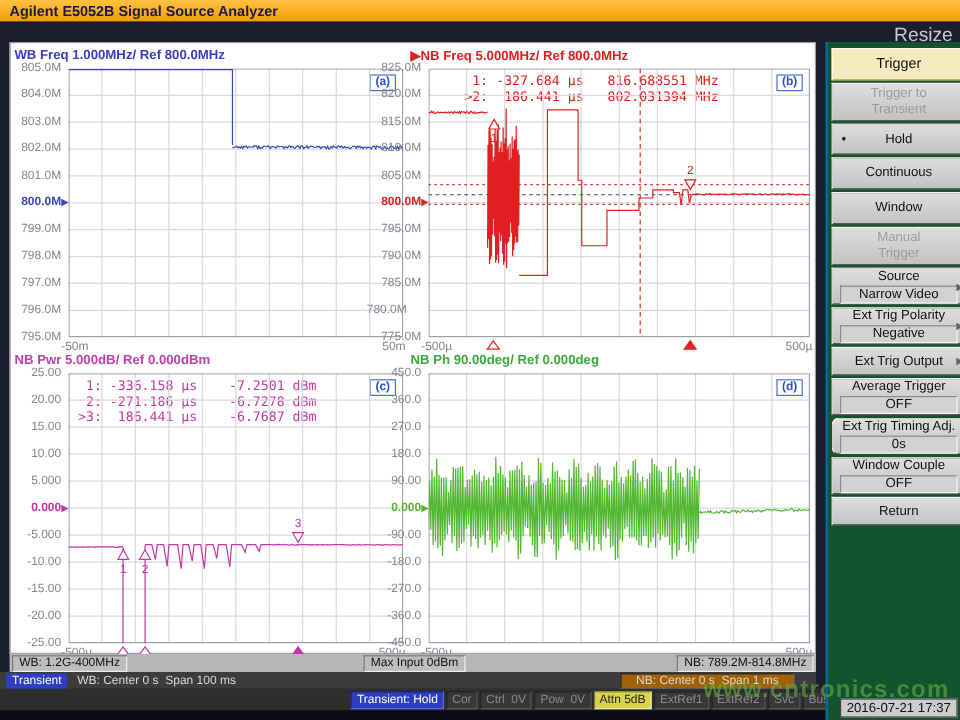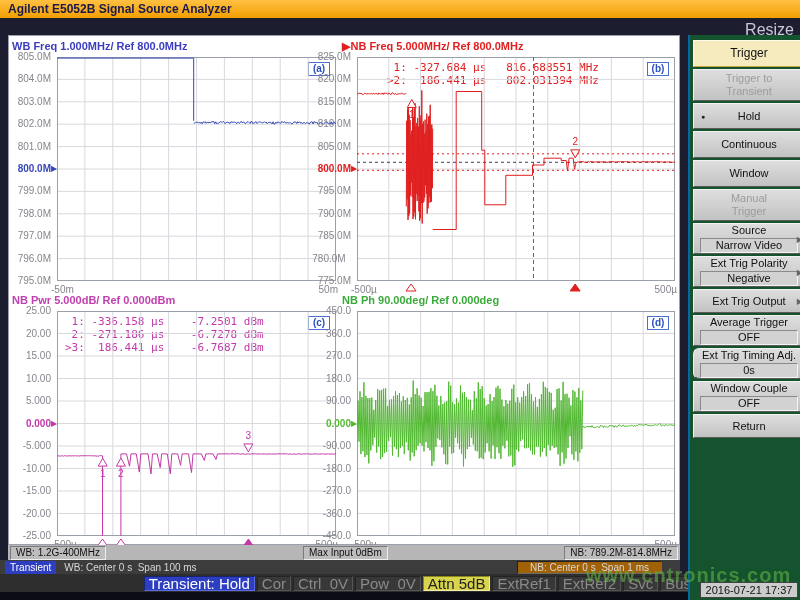--- a/index.html
+++ b/index.html
@@ -35,21 +35,21 @@
   .sunk { background:#bdbdbd; border:1px solid; border-color:#7a7a7a #eeeeee #eeeeee #7a7a7a;
     color:#111; padding:0 5px; font-size:10px; line-height:12px; white-space:pre; }
   .row2 { position:absolute; left:0; top:560px; width:680px; height:14px; background:#3c3c3c;
     display:flex; align-items:center; font-size:10px; color:#d8d8d8; }
   .badge-blue { background:#2d3fc0; color:#fff; padding:0 5px; font-size:10px; line-height:13px; margin-left:5px; }
   .row2 .wbspan { margin-left:8px; white-space:pre; }
   .row2 .nbspan { margin-left:auto; margin-right:18px; background:#a16207; border:1px solid;
     border-color:#222 #6a6a6a #6a6a6a #222; padding:0 12px; white-space:pre; }
   .row3 { position:absolute; left:0; top:574px; width:800px; height:18px; background:#2e2e2e;
     display:flex; align-items:center; justify-content:flex-end; gap:2px; }
-  .st { font-size:15px; line-height:13px; padding:0 4px; border:1px solid;
+  .st { font-size:10px; line-height:13px; padding:0 4px; border:1px solid;
     border-color:#242424 #565656 #565656 #242424; background:#383838; color:#8a8a8a; white-space:pre; }
   .st.blue { background:#2d3fc0; color:#ffffff; border-color:#1a246a #5a6ae0 #5a6ae0 #1a246a; }
   .st.attn { background:#d8d44e; color:#222; border-color:#8a861e #f0eeaa #f0eeaa #8a861e; }
   .row3 .spacer { width:102px; height:1px; }
   .bottomstrip { position:absolute; left:0; top:592px; width:800px; height:8px; background:#0c0c16; }
   .datetime { position:absolute; right:2px; top:582px; width:98px; height:16px; background:#cccccc;
     border:1px solid #444; color:#111; font-size:11px; text-align:center; line-height:14px; z-index:30; }
 
   .sidebar { position:absolute; left:688px; top:35px; width:120px; height:565px;
     background:#14532d; border-left:2px solid #0369a1; padding:5px 3px 0 3px; }
@@ -135,21 +135,21 @@
     <div class="ylab" style="left: 307px; top: 51px;">825.0M</div>
     <div class="ylab" style="left: 307px; top: 73.4px;">820.0M</div>
     <div class="ylab" style="left: 307px; top: 95.8px;">815.0M</div>
     <div class="ylab" style="left: 307px; top: 118.2px;">810.0M</div>
     <div class="ylab" style="left: 307px; top: 140.6px;">805.0M</div>
     <div class="ylab ref" style="left: 307px; top: 163px; color: rgb(224, 32, 32);">800.0M</div>
     <div class="refarrow" style="left: 351px; top: 164px; color: rgb(224, 32, 32);">▶</div>
     <div class="ylab" style="left: 307px; top: 185.4px;">795.0M</div>
     <div class="ylab" style="left: 307px; top: 207.8px;">790.0M</div>
     <div class="ylab" style="left: 307px; top: 230.2px;">785.0M</div>
-    <div class="ylab" style="left: 307px; top: 252.6px; text-align: center;">780.0M</div>
+    <div class="ylab" style="left: 295px; top: 252.6px;">780.0M</div>
     <div class="ylab" style="left: 307px; top: 275px;">775.0M</div>
     <div class="xlab" style="left: 351px; top: 284px;">-500µ</div>
     <div class="xlab" style="left: 641px; top: 284px; width: 36px; text-align: right;">500µ</div>
     <div class="corner" style="left: 647px; top: 62px;">(b)</div>
     <div class="readout" style="left: 387px; top: 61px; color: rgb(224, 32, 32);"> 1: -327.684 µs   816.688551 MHz
 &gt;2:  186.441 µs   802.031394 MHz</div>
     <svg width="318" height="236" viewBox="0 0 318 236" style="position:absolute;left:357px;top:57px">
       <line x1="31.8" y1="0" x2="31.8" y2="224" stroke="#d8d8de" stroke-width="1"></line>
       <line x1="0" y1="22.4" x2="318" y2="22.4" stroke="#d8d8de" stroke-width="1"></line>
       <line x1="63.6" y1="0" x2="63.6" y2="224" stroke="#d8d8de" stroke-width="1"></line>

